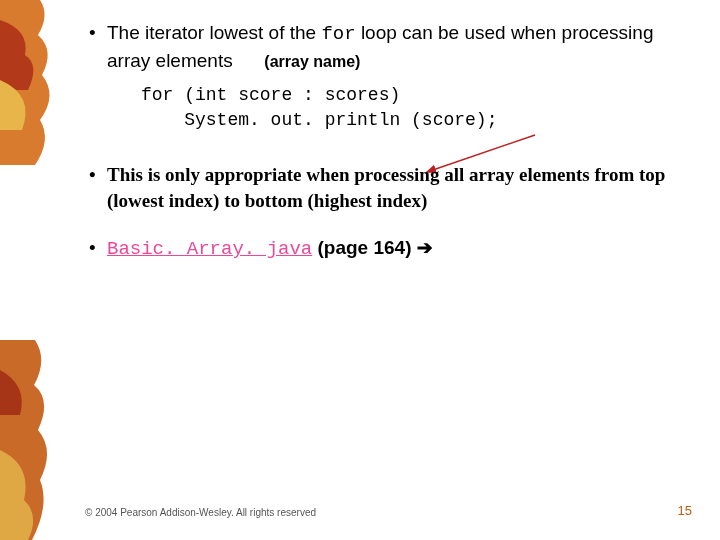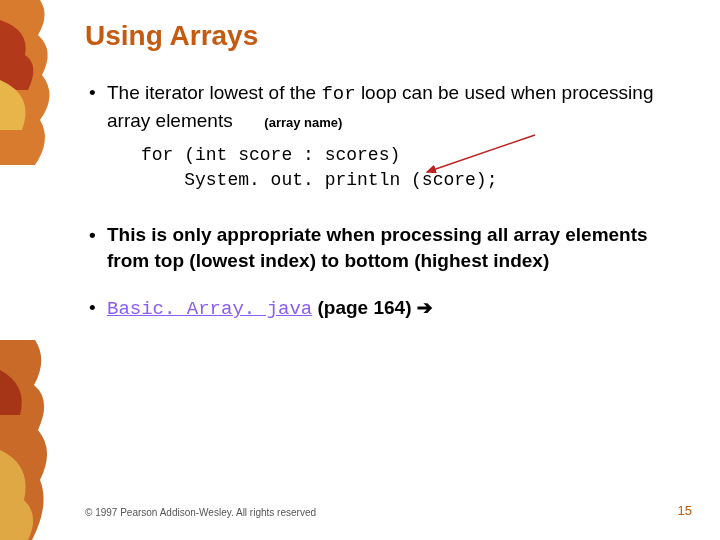--- a/index.html
+++ b/index.html
@@ -50,38 +50,38 @@
     left: 4px;
     top: 0;
     font-size: 19px;
     color: #000;
   }
   .inline-code {
     font-family: Liberation Mono, monospace;
   }
   .annotation {
     font-weight: bold;
-    font-size: 13px;
+    font-size: 16px;
   }
   .code-block {
     font-family: "Courier New", Courier, monospace;
     font-size: 18px;
     margin: 10px 0 30px 56px;
     line-height: 1.35;
     white-space: pre;
     position: relative;
   }
   .arrow {
     position: absolute;
     pointer-events: none;
   }
-  .bold { font-weight: bold; }
+  .bold { font-weight: bold; font-family: Liberation Serif, serif; }
   .link {
     font-family: "Courier New", Courier, monospace;
-    color: #8b5cf6;
+    color: #ec4899;
     text-decoration: underline;
   }
   .page-ref { font-weight: bold; }
   .right-arrow {
     font-family: Arial, sans-serif;
     font-weight: bold;
   }
   .footer {
     position: absolute;
     left: 85px;
@@ -104,21 +104,20 @@
 <svg class="leaf-deco" viewBox="0 0 60 540" preserveAspectRatio="none">
   <path d="M 0 0 L 40 0 Q 50 15 38 35 Q 55 50 42 75 Q 58 95 40 120 Q 52 140 35 165 L 0 165 Z" fill="#d97b2e"></path>
   <path d="M 0 20 Q 30 30 25 55 Q 40 65 28 90 L 0 90 Z" fill="#b23a1a"></path>
   <path d="M 0 80 Q 35 95 22 130 L 0 130 Z" fill="#e8b54a"></path>
   <path d="M 0 340 L 35 340 Q 48 360 34 385 Q 52 400 38 430 Q 55 450 40 480 Q 50 505 32 540 L 0 540 Z" fill="#c96a28"></path>
   <path d="M 0 370 Q 28 385 20 415 L 0 415 Z" fill="#a63518"></path>
   <path d="M 0 450 Q 32 465 24 500 Q 40 515 28 540 L 0 540 Z" fill="#e0a845"></path>
 </svg>
 
 <div class="content">
-  <h1 class="title">Using Arrays</h1>
 
   <ul class="bullets">
     <li style="margin-bottom:10px;">
       <span>The iterator lowest of the </span><span class="inline-code">for</span><span> loop can be used when processing array elements</span>
       &nbsp;&nbsp;&nbsp;&nbsp;&nbsp;<span class="annotation">(array name)</span>
     </li>
   </ul>
 
   <svg class="arrow" style="left:330px; top:110px; width:130px; height:50px;" viewBox="0 0 130 50">
     <defs>
@@ -134,15 +133,15 @@
 
   <ul class="bullets">
     <li class="bold">This is only appropriate when processing all array elements from top (lowest index) to bottom (highest index)</li>
     <li>
       <span class="link">Basic. Array. java</span><span class="page-ref"> (page 164) </span><span class="right-arrow">➔</span>
     </li>
   </ul>
 </div>
 
 <div class="footer">
-  <span>© 1997 Pearson Addison-Wesley. All rights reserved</span>
+  <span>© 2004 Pearson Addison-Wesley. All rights reserved</span>
   <span class="page-num">15</span>
 </div>
 
 </body></html>

